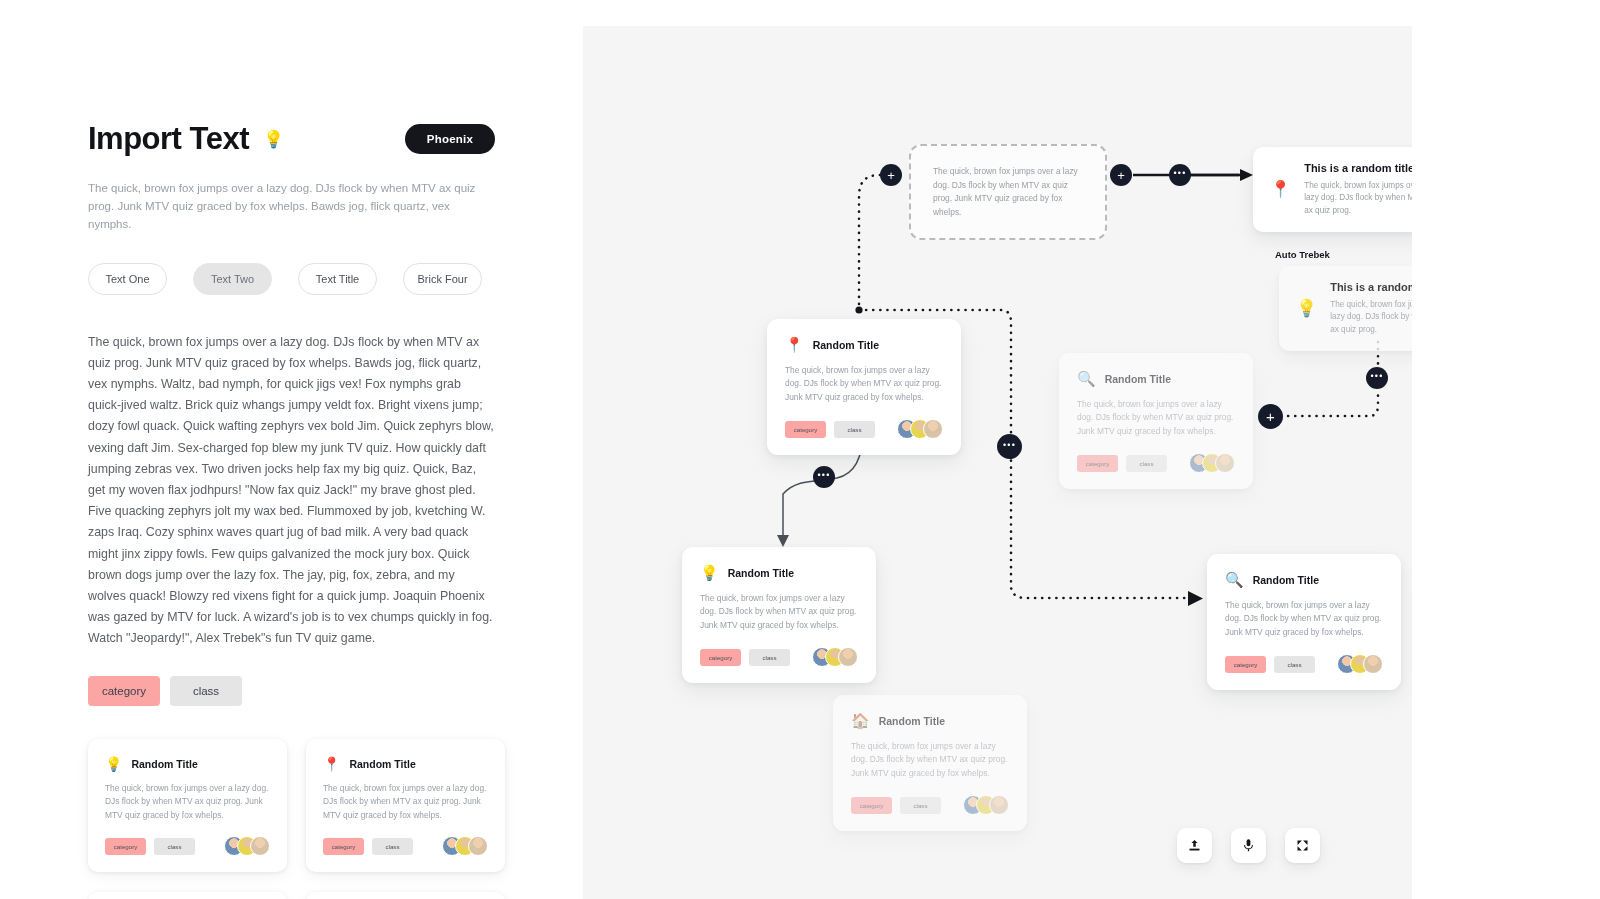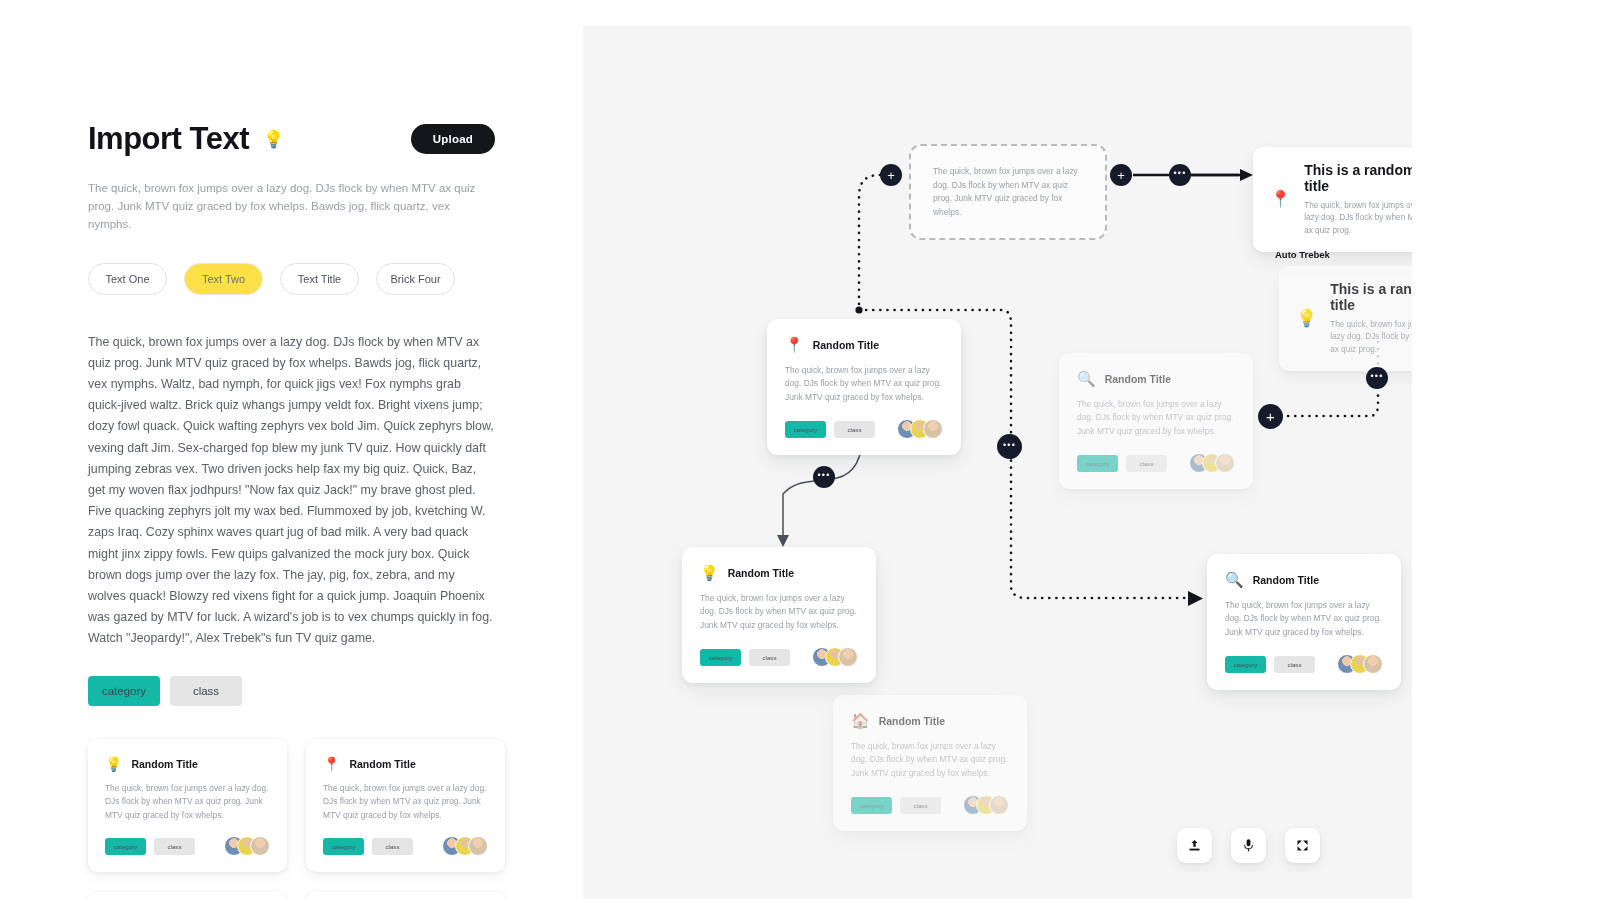--- a/index.html
+++ b/index.html
@@ -28,39 +28,39 @@
     background: #14161c; color: #ffffff; border: none;
     border-radius: 999px; padding: 9px 22px;
     font-size: 11.5px; font-weight: 600; cursor: pointer;
     font-family: "Liberation Sans", sans-serif;
     letter-spacing: .2px;
   }
   .subtitle {
     margin-top: 24px; font-size: 11.5px; line-height: 1.55;
     color: #9aa0a8; max-width: 400px;
   }
-  .chip-row { display: flex; gap: 17px; margin-top: 29px; }
+  .chip-row { display: flex; gap: 26px; margin-top: 29px; }
   .chip {
     border: 1px solid #dfe2e6; background: #fff; border-radius: 999px;
     padding: 9px 0; width: 79px; text-align: center;
     font-size: 11px; color: #4c5159; cursor: pointer;
     font-family: "Liberation Sans", sans-serif;
   }
-  .chip.active { background: #fde047; border-color: #e4e6e8; color: #6b7078; }
+  .chip.active { background: #e5e5e5; border-color: #e4e6e8; color: #6b7078; }
 
   .body-text {
     margin-top: 37px; font-size: 12.4px; line-height: 1.71;
     color: #5c6169; max-width: 415px; text-align: left;
   }
   .tag-row { display: flex; gap: 10px; margin-top: 26px; }
   .tag-lg {
     padding: 9px 0; width: 72px; text-align: center;
     font-size: 11.5px; border-radius: 4px; color: #3d434b;
   }
-  .tag-blue { background: #14b8a6; }
+  .tag-blue { background: #fca5a5; }
   .tag-green { background: #e5e5e5; }
 
   
   .card-grid {
     margin-top: 33px; display: grid;
     grid-template-columns: 199px 199px; gap: 20px 19px;
   }
   .mini-card {
     background: #fff; border-radius: 10px;
     box-shadow: 0 1px 4px rgba(20,25,40,.07), 0 4px 14px rgba(20,25,40,.055);
@@ -124,21 +124,21 @@
   }
   .dashed-node .dn-text { font-size: 8.4px; line-height: 1.62; color: #9aa0a8; }
 
   
   .wide-card {
     position: absolute; background: #fff; border-radius: 10px;
     box-shadow: 0 2px 6px rgba(20,25,40,.05), 0 8px 20px rgba(20,25,40,.07);
     padding: 15px 17px; display: flex; gap: 13px; align-items: center; z-index: 3;
   }
   .wc-emoji { font-size: 17px; line-height: 1; }
-  .wc-title { font-size: 14px; font-weight: 700; color: #14161c; }
+  .wc-title { font-size: 11px; font-weight: 700; color: #14161c; }
   .wc-desc { margin-top: 6px; font-size: 8.2px; line-height: 1.52; color: #9aa0a8; }
 
   
   .autosuggest-label {
     position: absolute; font-size: 9.5px; font-weight: 700; color: #14161c; z-index: 5;
   }
   .suggest-card {
     position: absolute; background: #fafafa; border-radius: 10px;
     box-shadow: 0 2px 6px rgba(20,25,40,.05), 0 8px 20px rgba(20,25,40,.055);
     padding: 15px 17px; display: flex; gap: 13px; align-items: center; z-index: 3;
@@ -166,21 +166,21 @@
 
 <div class="app">
 
   <section class="left-panel">
 
     <div class="title-row">
       <div class="title-left">
         <h1 class="page-title">Import Text</h1>
         <span class="title-emoji">💡</span>
       </div>
-      <button class="upload-btn">Upload</button>
+      <button class="upload-btn">Phoenix</button>
     </div>
 
     <p class="subtitle">The quick, brown fox jumps over a lazy dog. DJs flock by when MTV ax quiz prog. Junk MTV quiz graced by fox whelps. Bawds jog, flick quartz, vex nymphs.</p>
 
     <div class="chip-row">
       <button class="chip">Text One</button>
       <button class="chip active">Text Two</button>
       <button class="chip">Text Title</button>
       <button class="chip">Brick Four</button>
     </div>

